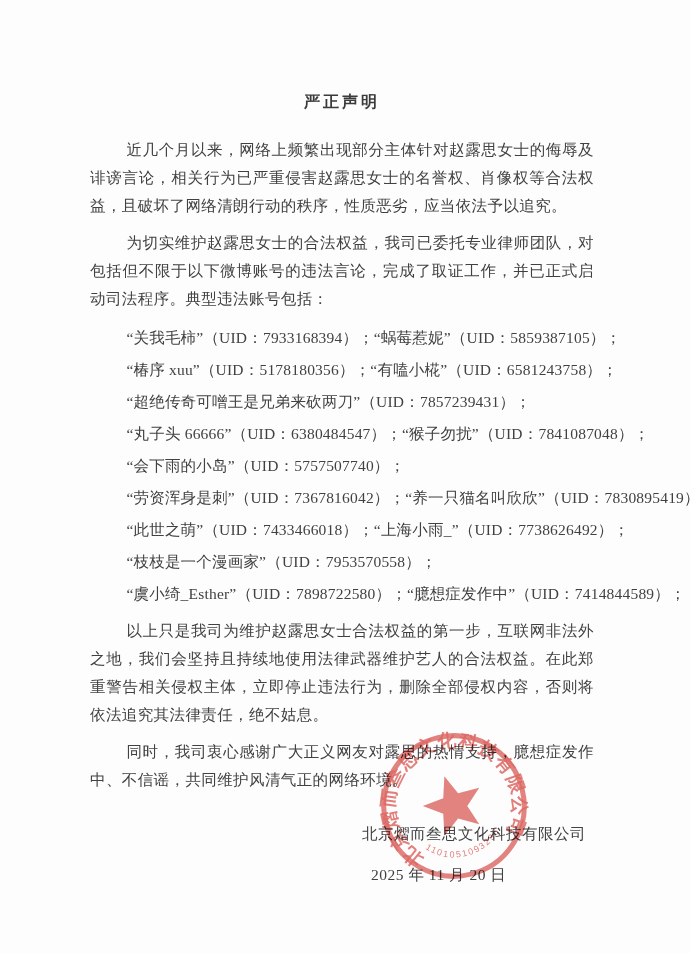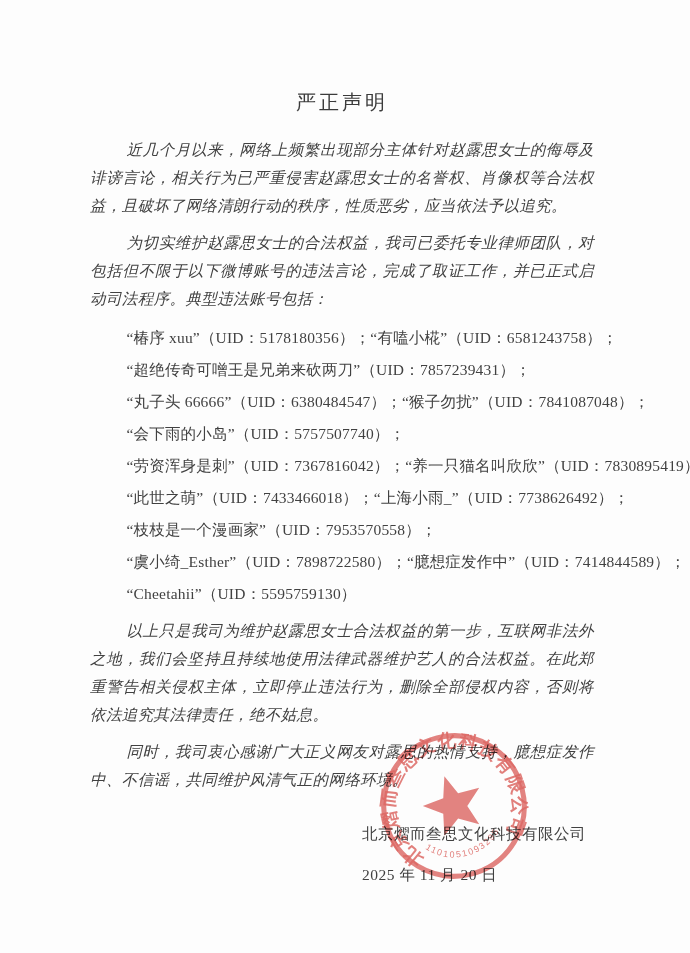--- a/index.html
+++ b/index.html
@@ -15,49 +15,48 @@
     box-sizing:border-box;
     padding:88px 96px 0 90px;
     color:#414141;
     font-size:15.5px;
     line-height:28px;
     overflow:hidden;
   }
   .doc-title{
     margin:0 0 20px 0;
     text-align:center;
-    font-size:20px;
-    font-weight:normal;
+    font-size:16px;
+    font-weight:bold;
     letter-spacing:3px;
     color:#3b3b3b;
   }
   .para{
     margin:0 0 9px 0;
     text-indent:2.35em;
     text-align:justify;
     letter-spacing:0.4px;
-    font-style:italic;
   }
   .accounts{
     margin:2px 0 7px 0;
   }
   .account-line{
     padding-left:2.35em;
     line-height:32px;
     letter-spacing:0.2px;
     white-space:nowrap;
   }
   .signature{
     margin:26px 0 0 272px;
     width:240px;
     line-height:28px;
     letter-spacing:0.5px;
   }
   .signature .company{margin:0;}
-  .signature .date{margin:13px 0 0 0;}
+  .signature .date{margin:13px 0 0 9px;}
   
   .seal{
     position:absolute;
     left:376px;top:728px;
     width:156px;height:156px;
     transform:rotate(-14deg);
     mix-blend-mode:multiply;
     opacity:0.88;
     pointer-events:none;
   }
@@ -68,29 +67,29 @@
 
 <div class="page">
 
   <h1 class="doc-title">严正声明</h1>
 
   <p class="para">近几个月以来，网络上频繁出现部分主体针对赵露思女士的侮辱及诽谤言论，相关行为已严重侵害赵露思女士的名誉权、肖像权等合法权益，且破坏了网络清朗行动的秩序，性质恶劣，应当依法予以追究。</p>
 
   <p class="para">为切实维护赵露思女士的合法权益，我司已委托专业律师团队，对包括但不限于以下微博账号的违法言论，完成了取证工作，并已正式启动司法程序。典型违法账号包括：</p>
 
   <div class="accounts">
+    <div class="account-line">“关我毛柿”（UID：7933168394）；“蜗莓惹妮”（UID：5859387105）；</div>
     <div class="account-line">“椿序 xuu”（UID：5178180356）；“有嗑小椛”（UID：6581243758）；</div>
     <div class="account-line">“超绝传奇可噌王是兄弟来砍两刀”（UID：7857239431）；</div>
     <div class="account-line">“丸子头 66666”（UID：6380484547）；“猴子勿扰”（UID：7841087048）；</div>
     <div class="account-line">“会下雨的小岛”（UID：5757507740）；</div>
     <div class="account-line">“劳资浑身是刺”（UID：7367816042）；“养一只猫名叫欣欣”（UID：7830895419）</div>
     <div class="account-line">“此世之萌”（UID：7433466018）；“上海小雨_”（UID：7738626492）；</div>
     <div class="account-line">“枝枝是一个漫画家”（UID：7953570558）；</div>
     <div class="account-line">“虞小绮_Esther”（UID：7898722580）；“臆想症发作中”（UID：7414844589）；</div>
-    <div class="account-line">“Cheetahii”（UID：5595759130）</div>
   </div>
 
   <p class="para">以上只是我司为维护赵露思女士合法权益的第一步，互联网非法外之地，我们会坚持且持续地使用法律武器维护艺人的合法权益。在此郑重警告相关侵权主体，立即停止违法行为，删除全部侵权内容，否则将依法追究其法律责任，绝不姑息。</p>
 
   <p class="para">同时，我司衷心感谢广大正义网友对露思的热情支持，臆想症发作中、不信谣，共同维护风清气正的网络环境。</p>
 
   <div class="signature">
     <p class="company">北京熠而叁思文化科技有限公司</p>
     <p class="date">2025 年 11 月 20 日</p>
   </div>

